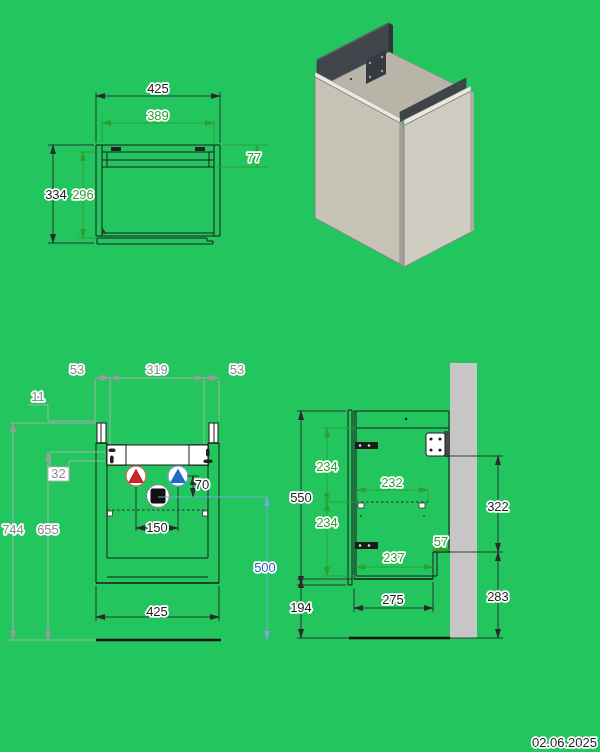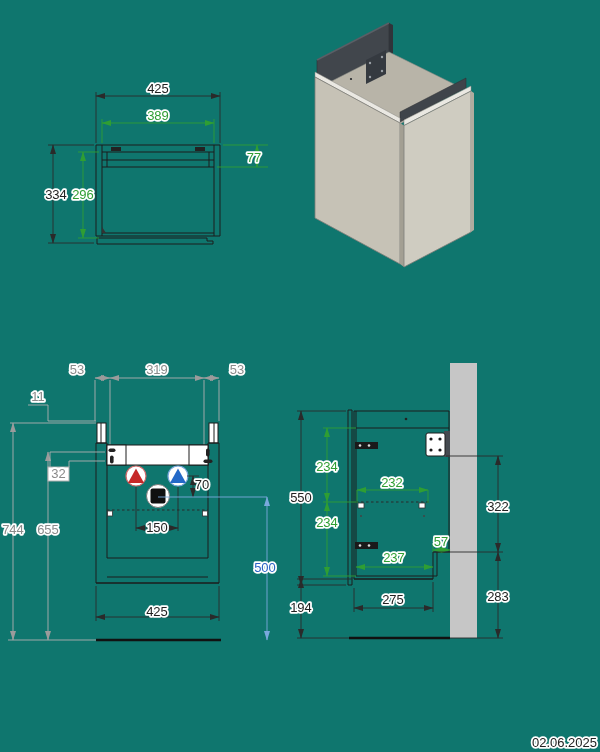--- a/index.html
+++ b/index.html
@@ -1,16 +1,16 @@
 <!DOCTYPE html>
 <html><head>
 <meta charset="utf-8">
 <style>
   html,body{margin:0;padding:0;background:#fff;}
-  #canvas{position:relative;width:600px;height:752px;background:#0f766e;overflow:hidden;
+  #canvas{position:relative;width:600px;height:752px;background:#22c55e;overflow:hidden;
           font-family:"Liberation Sans",sans-serif;}
   svg{position:absolute;left:0;top:0;}
   .ln{stroke:#1c1c1c;stroke-width:1;fill:none}
   .lnth{stroke:#1c1c1c;stroke-width:1.7;fill:none}
   .floor{stroke:#111;stroke-width:2.6;fill:none}
   .dk{stroke:#2a2a2a;stroke-width:0.9;fill:none}
   .dg{stroke:#b0b0b0;stroke-width:0.9;fill:none}
   .dn{stroke:#2f9e33;stroke-width:0.9;fill:none}
   .db{stroke:#7aa9dd;stroke-width:0.9;fill:none}
   .dash{stroke:#2a2a2a;stroke-width:1;fill:none;stroke-dasharray:2.5 2.5}

